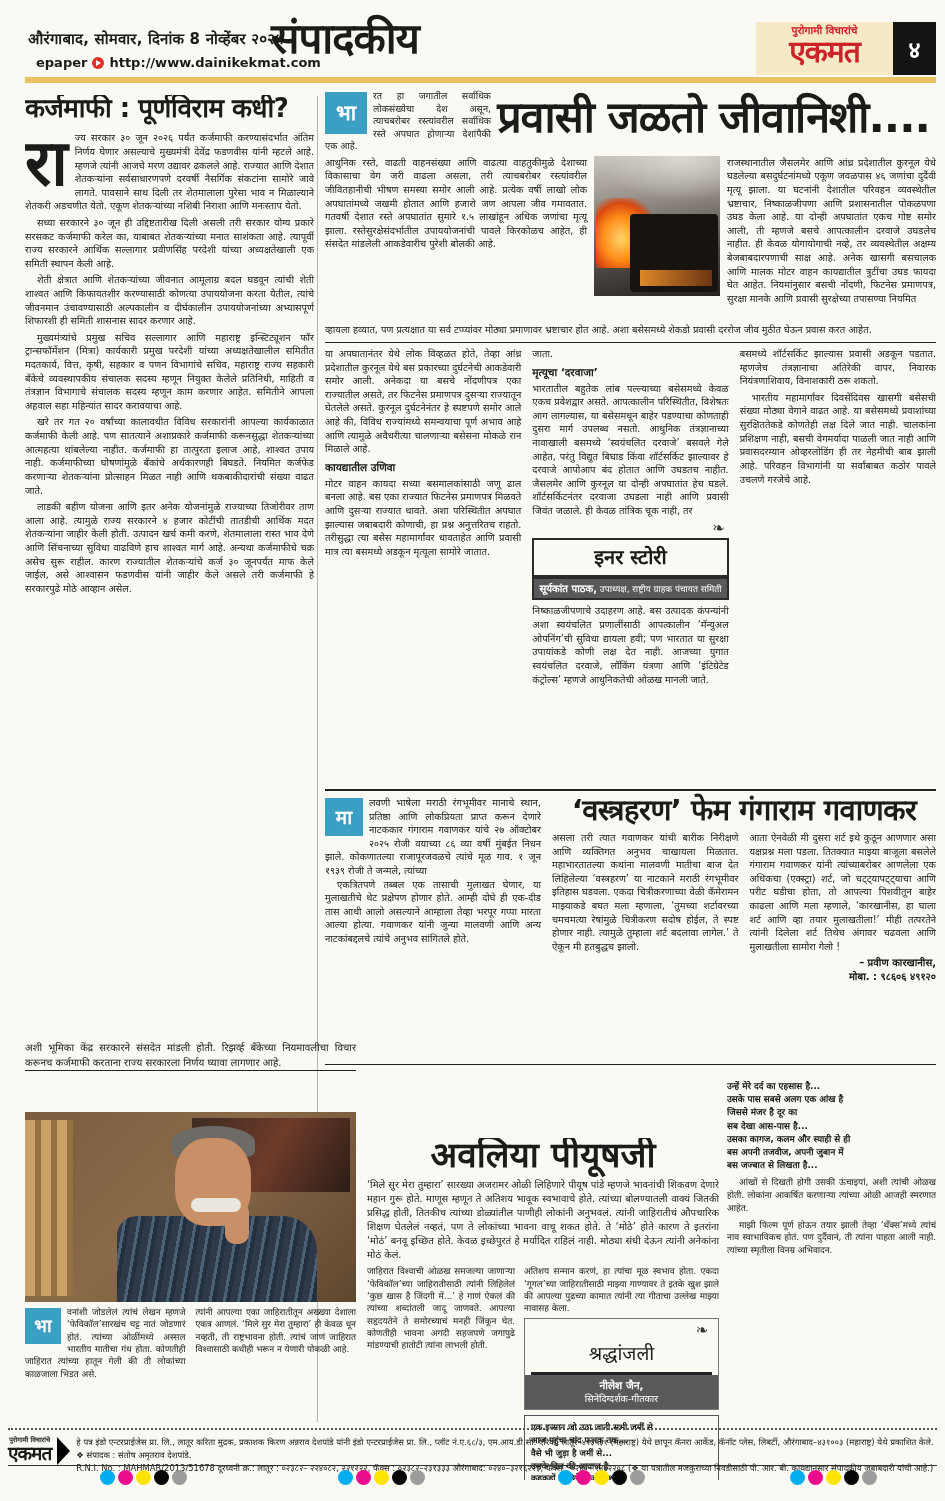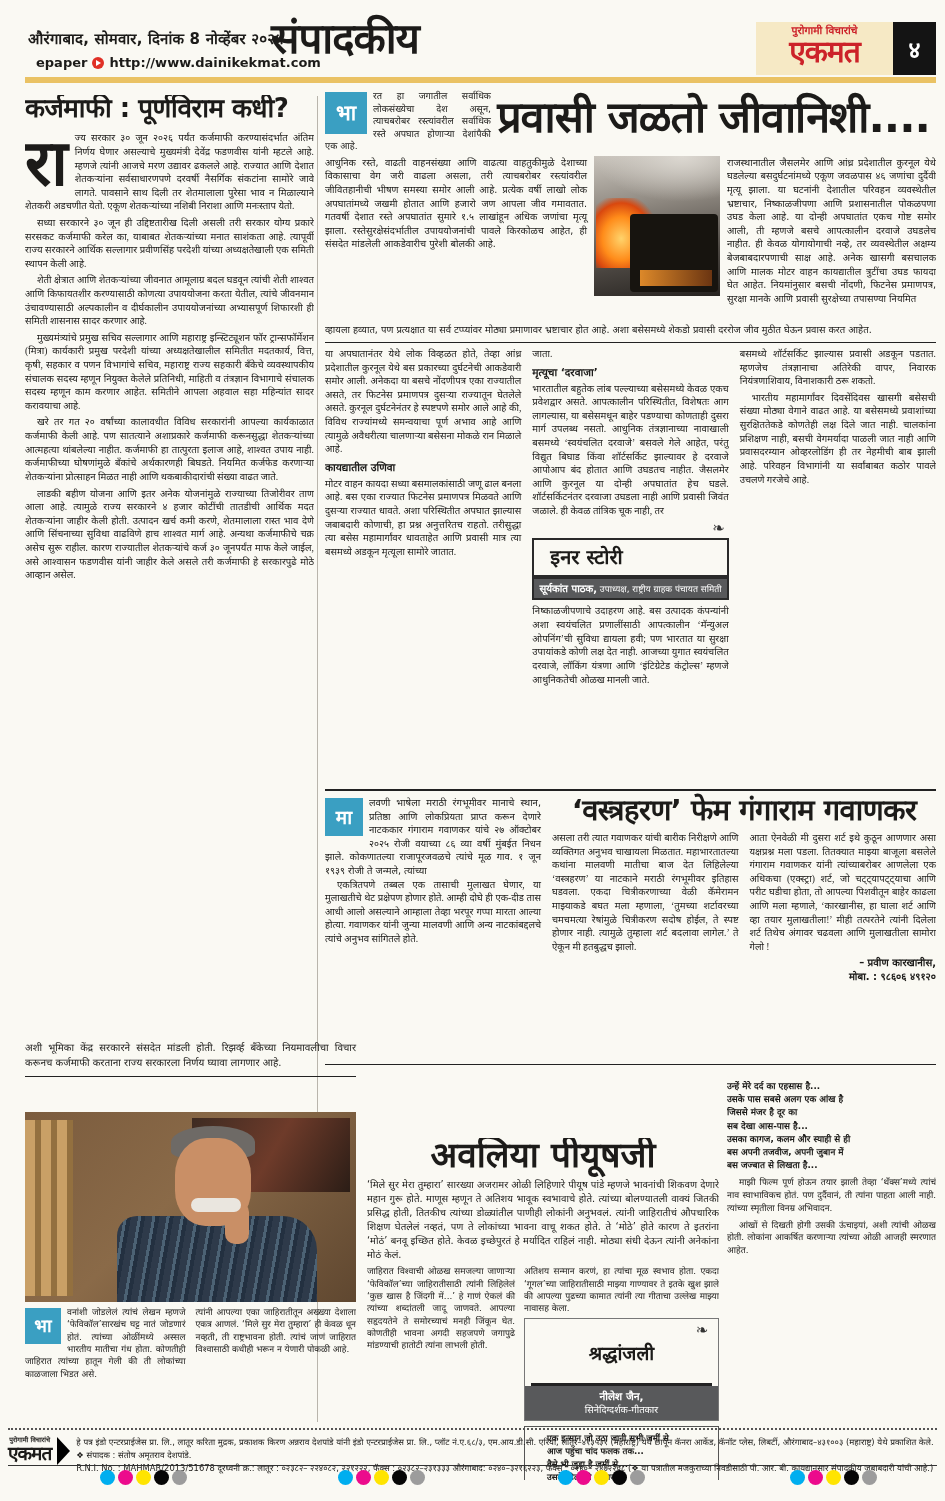--- a/index.html
+++ b/index.html
@@ -13,29 +13,29 @@
   .epaper-icon::after{content:"";position:absolute;left:4px;top:3px;border-left:5px solid #fff;border-top:3px solid transparent;border-bottom:3px solid transparent;}
   .gold-rule{left:25px;top:77px;width:911px;height:6px;background:#eac264;}
   .section-title{left:252px;top:8px;width:186px;text-align:center;font-size:42px;font-weight:900;letter-spacing:-1px;}
   .masthead-box{left:756px;top:22px;width:137px;height:53px;background:#f6e9c5;text-align:center;padding-top:3px;box-sizing:border-box;}
   .masthead-tagline{color:#cc2229;font-size:10.5px;font-weight:bold;line-height:1;}
   .masthead-name{color:#cc2229;font-size:30px;font-weight:900;line-height:1.05;letter-spacing:-1px;}
   .pageno-box{left:893px;top:22px;width:43px;height:53px;background:#141414;color:#fff;font-size:23px;font-weight:bold;display:flex;align-items:center;justify-content:center;}
   .vrule{left:317px;top:96px;width:1px;height:1326px;background:#b9b5ac;}
   
   .bodytxt{font-size:9.6px;line-height:1.42;text-align:justify;}
-  .bodytxt p{margin:0 0 3px;text-indent:12px;font-family:Liberation Serif, serif;}
+  .bodytxt p{margin:0 0 3px;text-indent:12px;}
   .bodytxt p.noindent{text-indent:0;}
   .subhead{font-weight:bold;font-size:10.5px;margin:4px 0 2px;text-indent:0;}
   .dropcap-box{float:left;background:#3a9fc2;color:#fff;font-weight:bold;display:flex;align-items:center;justify-content:center;margin:2px 6px 2px 0;}
   
   .art1{left:25px;top:95px;width:289px;height:941px;overflow:hidden;}
   .art1 h2{margin:0 0 9px;font-size:26px;font-weight:900;line-height:1.05;letter-spacing:-.5px;}
   .dropcap-big{float:left;font-size:64px;line-height:56px;font-weight:bold;padding:4px 7px 0 0;}
-  .karj-end{left:25px;top:1041px;width:331px;font-size:10px;line-height:1.45;text-align:justify;border-bottom:1.5px solid #222;padding-bottom:6px;}
+  .karj-end{left:25px;top:1041px;width:331px;font-size:10px;line-height:1.45;text-align:justify;border-bottom:1.5px solid #222;}
   
   .art2{left:325px;top:90px;width:611px;height:694px;overflow:hidden;}
   .a2-head{display:flex;}
   .a2-lead{width:166px;font-size:9.3px;line-height:1.35;text-align:justify;}
   .a2-lead .dropcap-box{width:42px;height:42px;font-size:21px;}
   .a2-headline{flex:1;font-size:43px;font-weight:700;text-align:center;line-height:1.0;padding-top:6px;letter-spacing:-1px;}
   .a2-mid{display:flex;gap:7px;margin-top:3px;}
   .a2-mid-left{width:262px;}
   .a2-photo{width:126px;height:140px;position:relative;overflow:hidden;flex:none;
             background:linear-gradient(170deg,#c9c4bc 0%,#8e8880 35%,#4a4540 72%,#262320 100%);}
@@ -44,21 +44,21 @@
             background:radial-gradient(ellipse at 42% 58%,#ffd36b 0%,#ff8c1a 38%,#d9480f 62%,rgba(60,40,30,0) 78%);}
   .ph-bus{position:absolute;right:2px;bottom:4px;width:88px;height:78px;background:#17140f;border-radius:4px;}
   .ph-glow{position:absolute;right:8px;bottom:10px;width:72px;height:16px;background:linear-gradient(90deg,#ff9d2e,#7a3b12);opacity:.85;}
   .a2-mid-right{flex:1;}
   .a2-wide{margin-top:18px;}
   .a2-sep{border-top:1.5px solid #222;margin:5px 0 4px;}
   .a2-cols{display:flex;gap:11px;height:448px;overflow:hidden;}
   .a2-col{flex:1;}
   .leaf{display:block;text-align:right;font-size:15px;line-height:1;color:#333;margin:2px 4px 2px 0;}
   .inner-box{border:2px solid #2a2a2a;margin:2px 0 4px;}
-  .inner-title{font-size:20px;font-weight:900;text-align:left;padding:3px 16px 4px;border-bottom:4px solid #2a2a2a;}
+  .inner-title{font-size:20px;font-weight:900;text-align:center;padding:3px 6px 4px;border-bottom:4px solid #2a2a2a;}
   .inner-byline{background:#58595b;color:#fff;font-size:8.8px;text-align:center;padding:3px 2px;line-height:1.3;}
   .inner-byline b{font-size:10px;}
   
   .art3{left:325px;top:789px;width:611px;height:276px;border-top:2px solid #222;border-bottom:1.5px solid #222;padding-top:5px;box-sizing:border-box;overflow:hidden;}
   .a3-flex{display:flex;gap:11px;height:100%;}
   .a3-left{width:216px;flex:none;}
   .a3-left .dropcap-box{width:38px;height:38px;font-size:19px;}
   .a3-right{flex:1;display:flex;flex-direction:column;}
   .a3-right h3{margin:0 0 6px;font-size:29px;font-weight:900;text-align:center;line-height:1.0;letter-spacing:-.5px;}
   .a3-cols{display:flex;gap:11px;flex:1;overflow:hidden;}
@@ -75,24 +75,24 @@
   .port-hand{position:absolute;left:200px;top:90px;width:24px;height:42px;background:#c98f66;border-radius:10px;}
   .photo-cols{left:25px;top:1306px;width:331px;height:116px;column-count:2;column-gap:10px;font-size:8.8px;line-height:1.4;text-align:justify;overflow:hidden;}
   .photo-cols .dropcap-box{width:36px;height:36px;font-size:18px;}
   .piyush{left:367px;top:1138px;width:352px;height:342px;overflow:hidden;}
   .piyush h3{margin:0 0 5px;font-size:35px;font-weight:900;text-align:center;line-height:1.0;}
   .p4-intro{font-size:9.8px;line-height:1.42;text-align:justify;}
   .p4-flex{display:flex;gap:9px;margin-top:4px;}
   .p4-left{width:148px;flex:none;font-size:8.8px;line-height:1.4;text-align:justify;}
   .p4-right{flex:1;font-size:8.8px;line-height:1.4;text-align:justify;}
   .shradh{border:1px solid #777;position:relative;margin:3px 0 5px;padding:2px 6px 0;}
-  .shradh-title{font-size:19px;font-weight:700;text-align:center;border-bottom:3px solid #222;padding-bottom:17px;}
+  .shradh-title{font-size:19px;font-weight:400;text-align:center;border-bottom:3px solid #222;padding-bottom:6px;}
   .shradh-byline{background:#58595b;color:#fff;text-align:center;font-size:9.5px;line-height:1.35;padding:3px 8px;margin:0 -6px;}
   .shradh-byline b{font-size:10.5px;}
-  .poem-box{border:1px solid #555;padding:5px 22px;margin-top:4px;font-size:8.6px;font-weight:bold;line-height:1.5;}
+  .poem-box{border:1px solid #555;padding:5px 6px;margin-top:4px;font-size:8.6px;font-weight:bold;line-height:1.5;}
   .poem-box div{text-indent:0;}
   .rt-col{left:727px;top:1080px;width:209px;height:342px;font-size:8.8px;line-height:1.45;overflow:hidden;text-align:justify;}
   .rt-poem div{font-weight:bold;text-align:left;line-height:1.5;}
   .rt-col p{margin:4px 0 0;text-indent:12px;}
   
   .f-dotted{left:8px;top:1428px;width:929px;border-top:2px dotted #555;}
   .f-flex{left:8px;top:1436px;width:929px;display:flex;gap:6px;align-items:stretch;}
   .f-logo{flex:none;text-align:center;padding-top:1px;}
   .f-logo-tag{font-size:6.5px;font-weight:bold;line-height:1;}
   .f-logo-name{font-size:19px;font-weight:900;line-height:1;letter-spacing:-1px;}
@@ -253,22 +253,22 @@
   <div class="abs rt-col">
     <div class="rt-poem">
       <div>उन्हें मेरे दर्द का एहसास है...</div>
       <div>उसके पास सबसे अलग एक आंख है</div>
       <div>जिससे मंजर है दूर का</div>
       <div>सब देखा आस-पास है...</div>
       <div>उसका कागज, कलम और स्याही से ही</div>
       <div>बस अपनी तजवीज, अपनी जुबान में</div>
       <div>बस जज्बात से लिखता है...</div>
     </div>
+    <p>आंखों से दिखती होगी उसकी ऊंचाइयां, अशी त्यांची ओळख होती. लोकांना आकर्षित करणाऱ्या त्यांच्या ओळी आजही स्मरणात आहेत.</p>
     <p>माझी फिल्म पूर्ण होऊन तयार झाली तेव्हा ‘थँक्स’मध्ये त्यांचं नाव स्वाभाविकच होतं. पण दुर्दैवानं, ती त्यांना पाहता आली नाही. त्यांच्या स्मृतीला विनम्र अभिवादन.</p>
-    <p>आंखों से दिखती होगी उसकी ऊंचाइयां, अशी त्यांची ओळख होती. लोकांना आकर्षित करणाऱ्या त्यांच्या ओळी आजही स्मरणात आहेत.</p>
   </div>
 
   <div class="abs f-dotted"></div>
   <div class="abs f-flex">
     <div class="f-logo">
       <div class="f-logo-tag">पुरोगामी विचारांचे</div>
       <div class="f-logo-name">एकमत</div>
     </div>
     <div class="f-wedge"></div>
     <div class="f-text">

